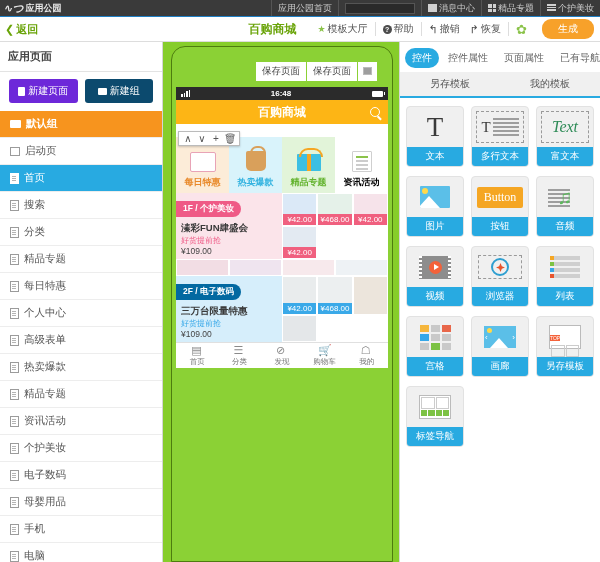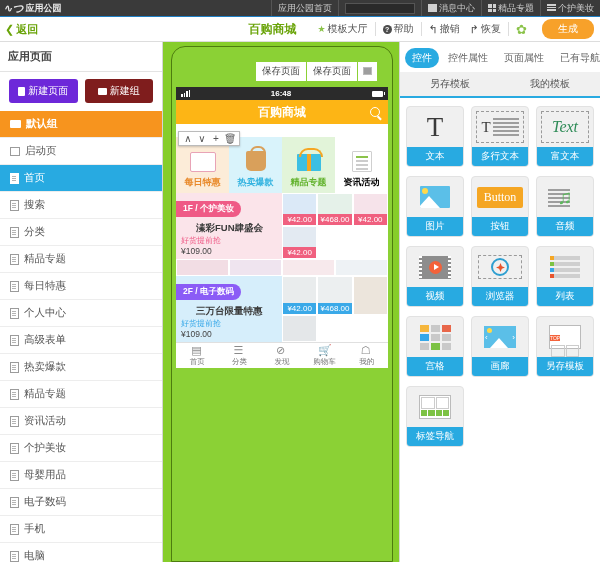--- a/index.html
+++ b/index.html
@@ -69,21 +69,21 @@
     width: 163px; background: #fff; border-right: 1px solid #d5d5d5;
     display: flex; flex-direction: column; overflow: hidden;
   }
   .left-head { padding: 7px 8px; font-size: 11px; font-weight: bold; color: #444;
                border-bottom: 1px solid #e3e3e3; }
   .left-btns { display: flex; gap: 7px; padding: 7px 9px 8px 9px; }
   .lbtn { flex: 1; border: none; border-radius: 3px; color: #fff; font-size: 10px;
           padding: 5px 0; cursor: pointer; display: flex; align-items: center;
           justify-content: center; gap: 3px; }
   .lbtn.blue { background: #6d28d9; }
-  .lbtn.orange { background: #7f1d1d; }
+  .lbtn.orange { background: #0c4a6e; }
   .pg-icon { display:inline-block; width:7px; height:9px; background:#fff; border-radius:1px;}
   .fd-icon { display:inline-block; width:9px; height:7px; background:#fff; border-radius:1px 1px 1px 1px;}
   .pages { flex: 1; overflow-y: auto; }
   .pg-row {
     display: flex; align-items: center; gap: 5px; padding: 6px 10px;
     font-size: 10.5px; color: #555; border-bottom: 1px solid #ededed; cursor: pointer;
   }
   .pg-row.group { background: #f7941e; color: #fff; font-weight: bold; }
   .pg-row.active { background: #28aae1; color: #fff; }
   .doc-ico { width: 9px; height: 11px; background: #fff; border: 1px solid #9b9b9b;
@@ -155,22 +155,22 @@
   .edit-tools span { width: 14px; text-align: center; font-size: 10px; color: #555; cursor: pointer;}
 
   
   .floor { display: flex; height: 66px; }
   .floor-left { width: 50%; position: relative; padding: 4px 0 0 0; }
   .f1 .floor-left { background: #fbe4ea; }
   .f2 .floor-left { background: #d6eefb; }
   .floor-tag { display: inline-block; color: #fff; font-size: 8.5px; font-weight: bold;
                padding: 2px 7px; border-radius: 0 8px 8px 0; }
   .f1 .floor-tag { background: #ef5a86; }
-  .f2 .floor-tag { background: #8b5cf6; }
-  .floor-h { font-size: 9.5px; color: #3a3a3a; font-weight: bold; padding: 5px 0 0 20px; }
+  .f2 .floor-tag { background: #0369a1; }
+  .floor-h { font-size: 9.5px; color: #3a3a3a; font-weight: bold; padding: 5px 0 0 5px; }
   .floor-s { font-size: 8px; padding-left: 5px; }
   .f1 .floor-s { color: #ef5a86; } .f2 .floor-s { color: #35a7e8; }
   .floor-p { font-size: 8.5px; color: #444; padding-left: 5px; }
   .floor-right { width: 50%; display: grid; grid-template-columns: 1fr 1fr 1fr; }
   .cell { border: 1px solid #fff; display: flex; flex-direction: column;
           background: #f7f7f7; position: relative; overflow: hidden; }
   .cell .thumb { flex: 1; background: #eee; }
   .cell .price { font-size: 8px; color: #fff; text-align: center; padding: 1px 0; }
   .f1 .cell .price { background: #f0607f; }
   .f2 .cell .price { background: #3aa9e8; }
@@ -369,25 +369,25 @@
       <div class="pg-row">
         <span class="doc-ico"></span>
         <span>资讯活动</span>
       </div>
       <div class="pg-row">
         <span class="doc-ico"></span>
         <span>个护美妆</span>
       </div>
       <div class="pg-row">
         <span class="doc-ico"></span>
+        <span>电子数码</span>
+      </div>
+      <div class="pg-row">
+        <span class="doc-ico"></span>
         <span>母婴用品</span>
-      </div>
-      <div class="pg-row">
-        <span class="doc-ico"></span>
-        <span>电子数码</span>
       </div>
       <div class="pg-row">
         <span class="doc-ico"></span>
         <span>手机</span>
       </div>
       <div class="pg-row">
         <span class="doc-ico"></span>
         <span>电脑</span>
       </div>
 

